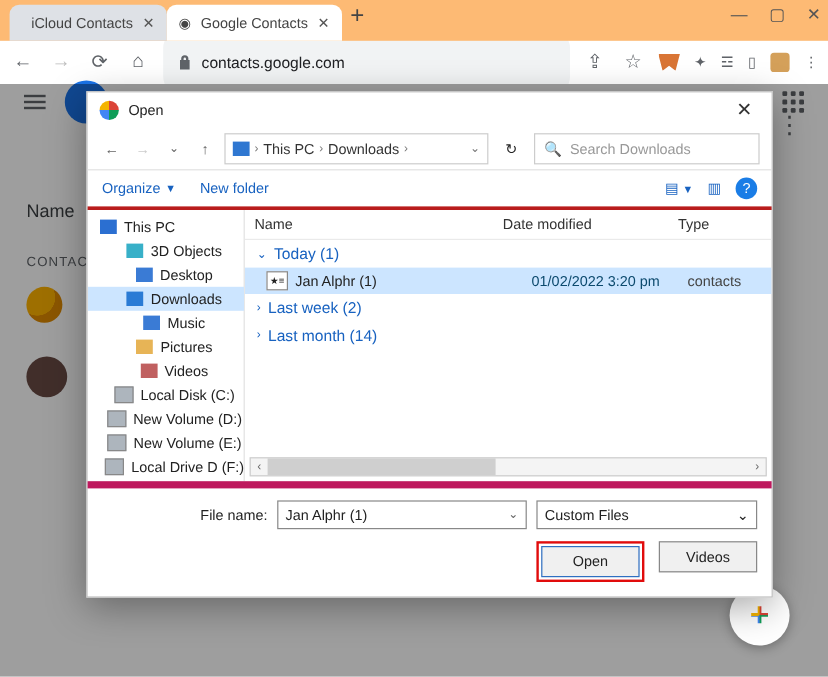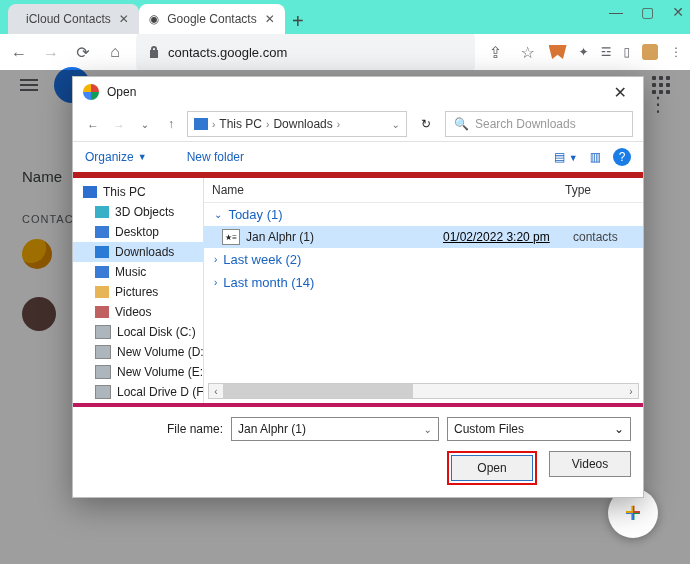--- a/index.html
+++ b/index.html
@@ -1,18 +1,18 @@
 <!DOCTYPE html>
 <html><head>
 <meta charset="utf-8">
 <style>
   body { margin:0; font-family: "Segoe UI", Arial, sans-serif; font-size:12px; background:#fff; width:690px; height:564px; overflow:hidden; position:relative; color:#222; }
   
   .browser { position:absolute; inset:0; }
-  .tabbar { height:34px; background:#5eead4; display:flex; align-items:flex-end; padding:0 8px; position:relative; }
+  .tabbar { height:34px; background:#fdba74; display:flex; align-items:flex-start; padding:0 8px; position:relative; }
   .tab { height:30px; display:flex; align-items:center; background:#dee1e6; border-radius:8px 8px 0 0; padding:0 10px; margin-top:4px; font-size:12px; color:#444; gap:8px; min-width:0; }
   .tab.active { background:#fff; }
   .tab .title { white-space:nowrap; overflow:hidden; text-overflow:ellipsis; max-width:130px; }
   .tab .close { color:#555; font-size:12px; }
   .newtab { width:26px; height:26px; display:flex; align-items:center; justify-content:center; color:#444; font-size:20px; }
   .winbtns { position:absolute; right:6px; top:4px; display:flex; gap:18px; color:#555; font-size:14px;}
   .addrrow { height:36px; background:#fff; display:flex; align-items:center; padding:0 8px; gap:10px; border-bottom:1px solid #ddd;}
   .circle-btn { width:22px; height:22px; display:flex; align-items:center; justify-content:center; color:#5f6368; font-size:16px;}
   .circle-btn.disabled { color:#bcbcbc; }
   .addrbar { flex:1; height:28px; background:#f1f3f4; border-radius:14px; display:flex; align-items:center; padding:12px 12px; color:#5f6368; gap:8px;}
@@ -45,32 +45,32 @@
   .dlg-title .tt { font-size:12px;}
   .dlg-close { margin-left:auto; font-size:16px; color:#333; padding:0 6px;}
   .dlg-nav { height:34px; border-bottom:1px solid #e1e1e1; display:flex; align-items:center; padding:0 10px; gap:6px;}
   .nav-btn { width:20px; height:20px; display:flex; align-items:center; justify-content:center; color:#666;}
   .nav-btn.disabled{ color:#ccc;}
   .path { flex:1; height:24px; border:1px solid #ccc; display:flex; align-items:center; padding:0 6px; gap:4px; font-size:12px; color:#333;}
   .path .chev { color:#777; font-size:10px;}
   .pc-ico { width:14px; height:12px; background:#2f77d1;}
   .refresh { width:26px; display:flex; justify-content:center;}
   .search { width:170px; height:24px; border:1px solid #ccc; display:flex; align-items:center; padding:0 8px; color:#777; gap:6px;}
-  .dlg-tool { height:30px; display:flex; align-items:center; padding:0 12px; gap:40px; border-bottom:6px solid #b91c1c;}
+  .dlg-tool { height:30px; display:flex; align-items:center; padding:0 12px; gap:20px; border-bottom:3px solid #b91c1c;}
   .org { color:#1862c0; display:flex; align-items:center; gap:4px;}
   .newf { color:#1862c0;}
   .spacer { flex:1;}
   .viewico { display:flex; gap:12px; align-items:center; color:#1862c0;}
   .help { width:18px; height:18px; border-radius:50%; background:#1a7de6; color:#fff; display:flex; align-items:center; justify-content:center; font-size:12px;}
   .dlg-body { flex:1; display:flex; min-height:0;}
   .tree { width:130px; border-right:1px solid #e1e1e1; overflow:auto; padding:4px 0;}
   .tree-item { padding:3px 8px 3px 10px; display:flex; align-items:center; gap:6px; color:#222; white-space:nowrap;}
   .tree-item.root { font-weight:400;}
   .tree-item.sel { background:#cce5ff;}
-  .tree-item.indent { padding-left:22px;}
+  .tree-item.indent { padding-left:22px;justify-content:center;}
   .ti-ico { width:14px; height:12px; flex-shrink:0;}
   .monitor{ background:#2b6fd1;}
   .cube3d{ background:#38b0c8;}
   .desk{ background:#3a7bd5;}
   .doc{ background:#f7d47f; border:1px solid #caa54a;}
   .dl{ background:#2a7bd5;}
   .music{ background:#3a7bd5;}
   .pics{ background:#e7b456;}
   .vids{ background:#c06060;}
   .disk{ background:#adb5bd; border:1px solid #888;}
@@ -79,27 +79,27 @@
   .colhdr > div { padding:0 8px;}
   .c-name{ flex:1;}
   .c-date{ width:130px;}
   .c-type{ width:70px; overflow:hidden;}
   .grp { padding:4px 0 4px 10px; display:flex; align-items:center; gap:6px; color:#1862c0; font-size:13px;}
   .grp .car { font-size:10px;}
   .row { display:flex; align-items:center; height:22px; padding-left:18px; font-size:12px;}
   .row.sel { background:#cce5ff;}
   .row .r-ico { width:16px; height:14px; border:1px solid #888; margin-right:6px; background:#fff; display:flex; align-items:center; justify-content:center; font-size:8px;}
   .row .r-name{ flex:1;}
-  .row .r-date{ width:130px; color:#000000;text-decoration:underline;}
+  .row .r-date{ width:130px; color:#0c4a6e;}
   .row .r-type{ width:70px; overflow:hidden; color:#444;}
   .hscroll { position:absolute; left:4px; right:4px; bottom:4px; height:14px; border:1px solid #ccc; background:#f4f4f4; display:flex; align-items:center;}
   .hscroll .car { width:14px; text-align:center; color:#666; font-size:10px;}
   .hscroll .track{ flex:1; height:100%; position:relative;}
   .hscroll .thumb{ position:absolute; left:0; top:0; bottom:0; width:190px; background:#cfcfcf;}
-  .dlg-foot { padding:10px 12px 12px; display:flex; flex-direction:column; gap:10px; border-top:4px solid #be185d;}
+  .dlg-foot { padding:10px 12px 12px; display:flex; flex-direction:column; gap:10px; border-top:6px solid #be185d;}
   .fn-row { display:flex; align-items:center; gap:8px;}
   .fn-lbl { width:138px; text-align:right; color:#222;}
   .fn-input { flex:1; height:22px; border:1px solid #888; padding:0 6px; display:flex; align-items:center; justify-content:space-between;}
   .fn-input .dd { font-size:10px; color:#666;}
   .filter { width:170px; height:22px; border:1px solid #888; padding:0 6px; display:flex; align-items:center; justify-content:space-between;}
   .btn-row { display:flex; justify-content:flex-end; gap:12px;}
   .btn { width:80px; height:24px; border:1px solid #888; background:#f0f0f0; display:flex; align-items:center; justify-content:center;}
   .open-wrap { border:2px solid #e10c0c; padding:2px;}
   .open-wrap .btn { border:1px solid #2f6fc1;}
   svg { display:block; }
@@ -276,20 +276,21 @@
           </div>
         <div class="tree-item indent">
             <span class="ti-ico disk"></span>
             <span>Local Drive D (F:)</span>
           </div>
       </div>
 
       <div class="list">
         <div class="colhdr">
           <div class="c-name">Name</div>
+          <div class="c-date">Date modified</div>
           <div class="c-type">Type</div>
         </div>
         <div class="grp">
             <span class="car">⌄</span>
             <span>Today (1)</span>
           </div>
         <div class="row sel">
           <div class="r-ico">★≡</div>
           <div class="r-name">Jan Alphr (1)</div>
           <div class="r-date">01/02/2022 3:20 pm</div>

